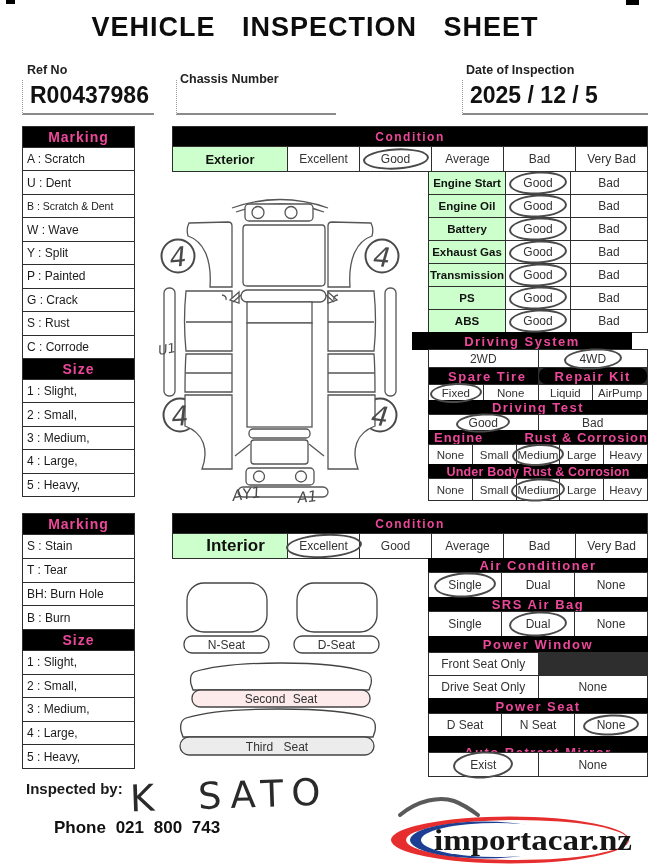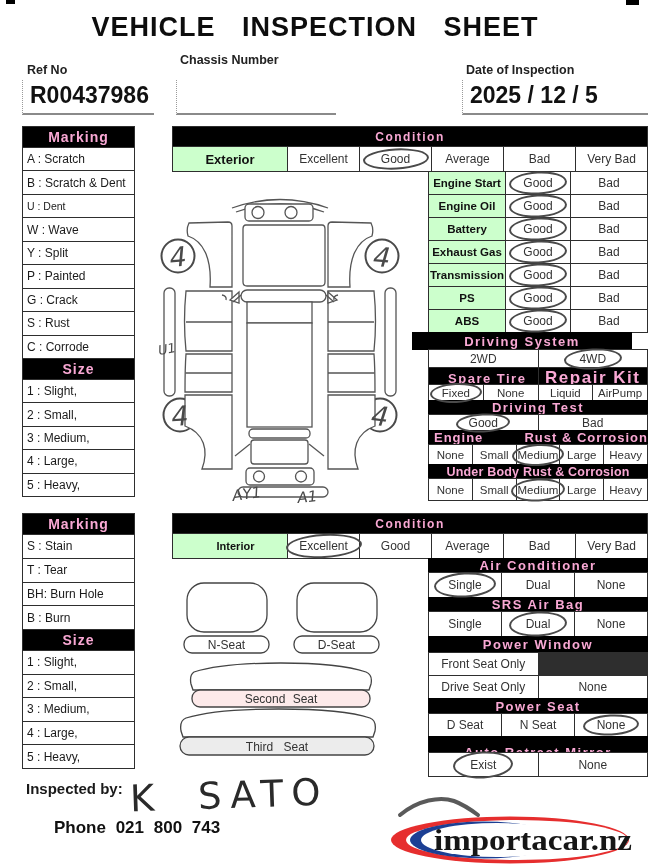--- a/index.html
+++ b/index.html
@@ -12,21 +12,21 @@
   #title{left:0;top:12px;width:630px;text-align:center;font-size:27px;font-weight:bold;
          color:#0d0d0d;letter-spacing:1px;word-spacing:18px;}
   .fldlabel{font-size:12.5px;font-weight:bold;color:#222;}
   .fld{border-left:1px dotted #9a9a9a;border-bottom:2px solid #8a8a8a;display:flex;
        align-items:center;padding:0 0 2px 7px;font-size:23px;font-weight:600;color:#111;}
 
   
   .grid{display:grid;gap:1px;background:#2e2e2e;border:1px solid #2e2e2e;}
   .grid>div{background:#fff;display:flex;align-items:center;justify-content:center;
             font-size:12px;color:#333;position:relative;}
-  .grid .bar,.bar{background:#000;color:#f9a8d4;font-weight:bold;letter-spacing:1.5px;}
+  .grid .bar,.bar{background:#000;color:#ec4899;font-weight:bold;letter-spacing:1.5px;}
   .bar{display:flex;align-items:center;justify-content:center;font-size:13px;}
   .grid .green{background:#ccffcc;font-weight:bold;color:#111;}
   .span6{grid-column:1/-1;font-size:15px;}
   .cols2{grid-template-columns:repeat(2,1fr);}
   .cols3{grid-template-columns:repeat(3,1fr);}
   .cols4{grid-template-columns:repeat(4,1fr);}
   .cols5{grid-template-columns:repeat(5,1fr);}
   .condgrid{grid-template-columns:114px repeat(5,1fr);}
   .checksgrid{grid-template-columns:76px 64px 1fr;}
   .checksgrid .green{font-size:11.5px;}
@@ -57,35 +57,35 @@
   <div class="corner" style="left:6px;top:0;width:9px;height:4px;"></div>
   <div class="corner" style="left:626px;top:0;width:13px;height:5px;"></div>
 
   <div class="abs" id="title">VEHICLE INSPECTION SHEET</div>
 
   <div class="abs fldlabel" style="left:27px;top:63px;">Ref No</div>
   <div class="abs fld" style="left:22px;top:80px;width:132px;height:35px;">
     <span>R00437986</span>
   </div>
 
-  <div class="abs fldlabel" style="left:180px;top:53px;">Chassis Number</div>
+  <div class="abs fldlabel" style="left:180px;top:72px;">Chassis Number</div>
   <div class="abs fld" style="left:176px;top:80px;width:160px;height:35px;">
     <span></span>
   </div>
 
   <div class="abs fldlabel" style="left:466px;top:63px;">Date of Inspection</div>
   <div class="abs fld" style="left:462px;top:80px;width:186px;height:35px;">
     <span>2025 / 12 / 5</span>
   </div>
 
   <div class="abs grid legend" id="ext-marking" style="left:22px;top:126px;width:113px;height:233px;grid-template-rows:20px repeat(9,1fr);">
     <div class="bar">Marking</div>
     <div>A : Scratch</div>
+    <div>U : Dent</div>
     <div>B : Scratch &amp; Dent</div>
-    <div>U : Dent</div>
     <div>W : Wave</div>
     <div>Y : Split</div>
     <div>P : Painted</div>
     <div>G : Crack</div>
     <div>S : Rust</div>
     <div>C : Corrode</div>
   </div>
   <div class="abs grid legend" style="left:22px;top:358px;width:113px;height:139px;grid-template-rows:20px repeat(5,1fr);">
     <div class="bar">Size</div>
     <div>1 : Slight,</div>
@@ -129,21 +129,21 @@
     <div>Bad</div>
   </div>
 
   <div class="abs bar" style="left:412px;top:332px;width:220px;height:18px;">Driving System</div>
   <div class="abs grid cols2" style="left:428px;top:349px;width:220px;height:19px;">
     <div>2WD</div>
     <div class="circled" style="--cw:54px;--ch:17px;">4WD</div>
   </div>
   <div class="abs grid cols2" style="left:428px;top:367px;width:220px;height:18px;">
     <div class="bar" style="font-size:13px;padding-left:8px;">Spare Tire</div>
-    <div class="bar" style="font-size:17px;">Repair Kit</div>
+    <div class="bar" style="font-size:13px;border-radius:7px;">Repair Kit</div>
   </div>
   <div class="abs grid cols4" style="left:428px;top:384px;width:220px;height:17px;">
     <div class="circled" style="--cw:48px;--ch:16px;font-size:11.5px;">Fixed</div>
     <div style="font-size:11.5px;">None</div>
     <div style="font-size:11.5px;">Liquid</div>
     <div style="font-size:11.5px;">AirPump</div>
   </div>
   <div class="abs bar" style="left:428px;top:400px;width:220px;height:15px;">Driving Test</div>
   <div class="abs grid cols2" style="left:428px;top:414px;width:220px;height:17px;">
     <div class="circled" style="--cw:50px;--ch:15px;">Good</div>
@@ -250,21 +250,21 @@
     <div class="bar">Size</div>
     <div>1 : Slight,</div>
     <div>2 : Small,</div>
     <div>3 : Medium,</div>
     <div>4 : Large,</div>
     <div>5 : Heavy,</div>
   </div>
 
   <div class="abs grid condgrid" style="left:172px;top:513px;width:476px;height:46px;grid-template-rows:19px 1fr;">
     <div class="bar span6">Condition</div>
-    <div class="green" style="font-size:11px;padding-left:11px;">Interior</div>
+    <div class="green" style="font-size:17px;padding-left:11px;">Interior</div>
     <div class="circled" style="--cw:72px;--ch:20px;">Excellent</div>
     <div>Good</div>
     <div>Average</div>
     <div>Bad</div>
     <div>Very Bad</div>
   </div>
 
   <div class="abs bar" style="left:428px;top:558px;width:220px;height:15px;">Air Conditioner</div>
   <div class="abs grid cols3" style="left:428px;top:572px;width:220px;height:26px;">
     <div class="circled" style="--cw:58px;--ch:21px;">Single</div>

